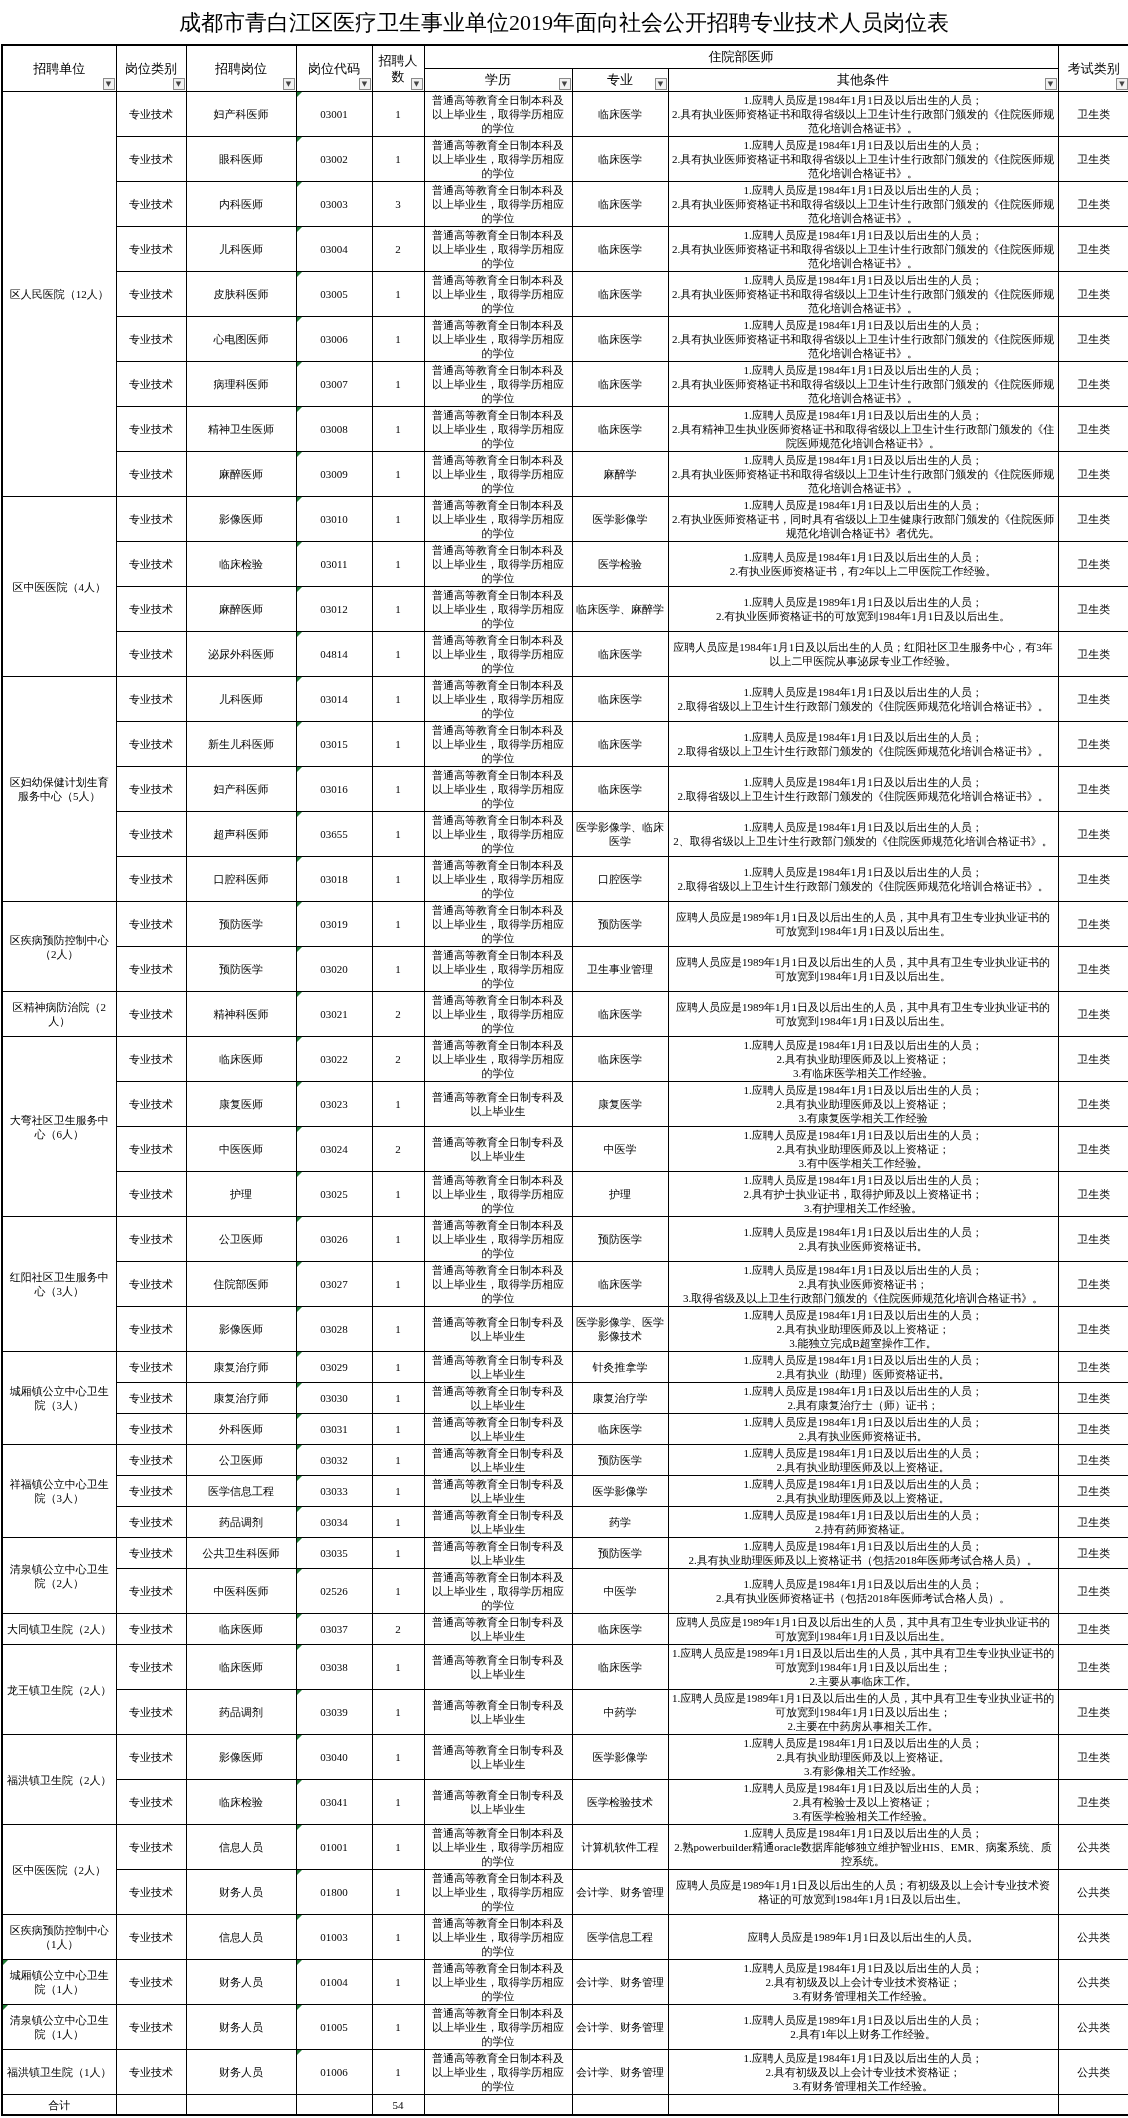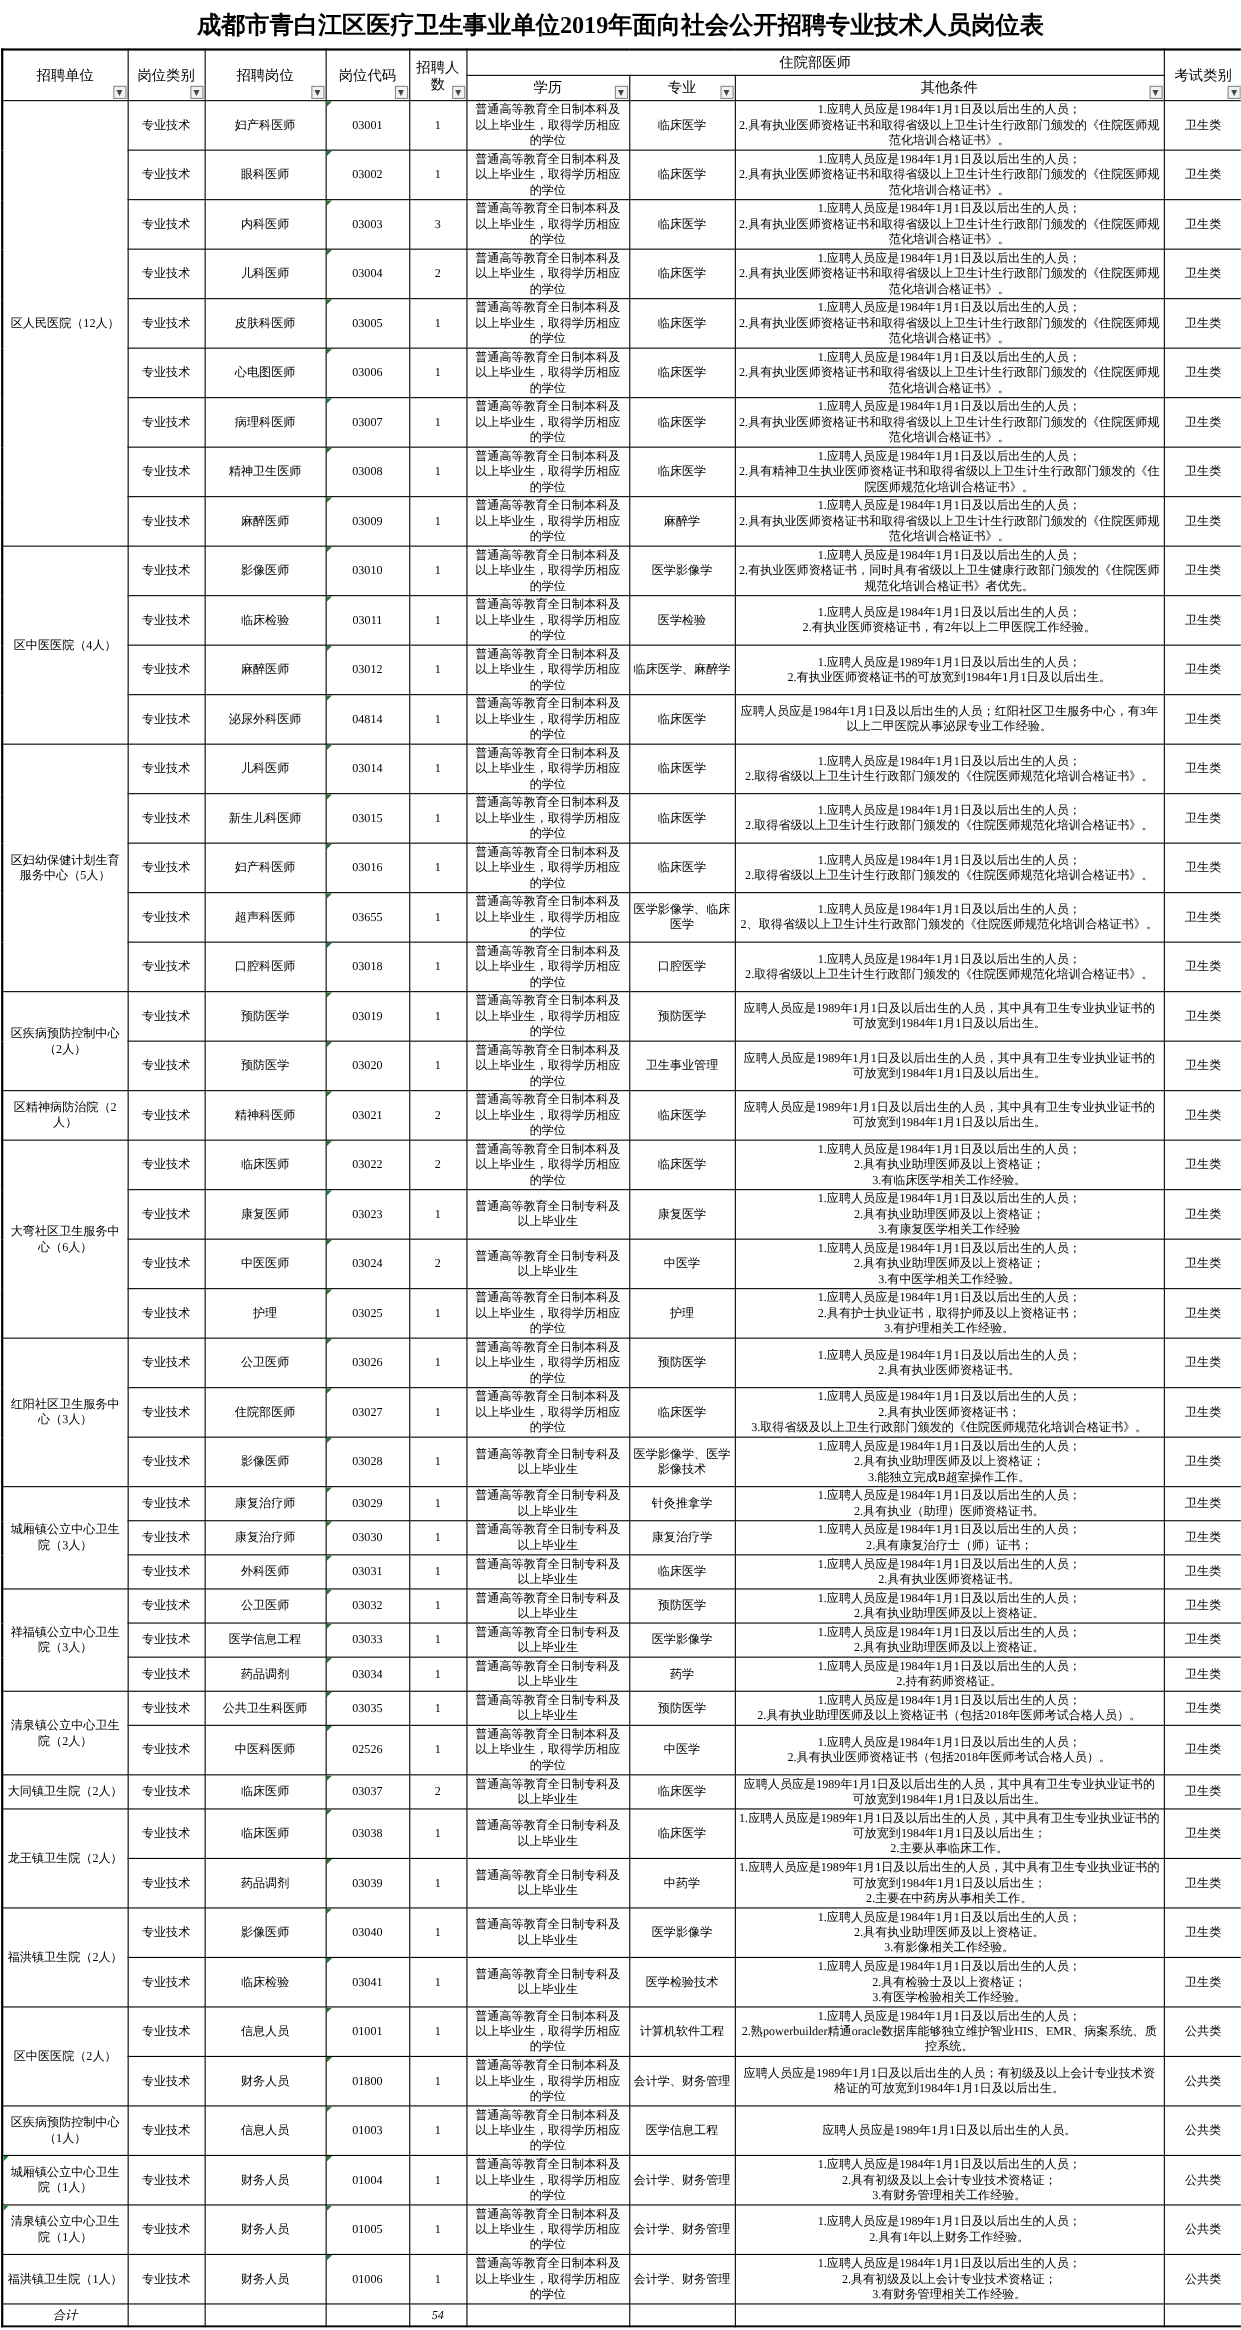--- a/index.html
+++ b/index.html
@@ -1,18 +1,18 @@
 <!DOCTYPE html>
 <html><head>
 <meta charset="utf-8">
 <style>
   html,body{margin:0;padding:0;background:#ffffff;color:#000;}
   body{width:1128px;font-family:"Liberation Serif","DejaVu Serif",serif;}
   .page-title{
-    text-align:center;font-size:22px;font-weight:bold;
+    text-align:center;font-size:22px;font-weight:normal;
     padding:8px 0 6px 0;letter-spacing:0px;
   }
   table.jobs{
     border-collapse:collapse;table-layout:fixed;width:1126px;
     border:2px solid #000;margin-left:1px;
   }
   table.jobs th, table.jobs td{
     border:1px solid #000;
     font-size:11px;line-height:14px;font-weight:normal;
     text-align:center;vertical-align:middle;
@@ -30,21 +30,21 @@
     content:"";position:absolute;top:0;left:0;width:0;height:0;
     border-top:5px solid #1e7b34;border-right:5px solid transparent;
   }
   
   .filter{
     position:absolute;right:1px;bottom:1px;width:12px;height:12px;
     background:#f2f2f2;border:1px solid #8a8a8a;
     font-size:7px;line-height:11px;color:#444;text-align:center;
     font-family:"DejaVu Sans",sans-serif;box-sizing:border-box;cursor:pointer;
   }
-  tr.total td{height:17px;font-style:italic;}
+  tr.total td{height:17px;}
 </style>
 </head>
 <body>
 
 <div class="page-title">成都市青白江区医疗卫生事业单位2019年面向社会公开招聘专业技术人员岗位表</div>
 
 <table class="jobs">
   <colgroup>
     <col style="width:114px">
       <col style="width:70px">

